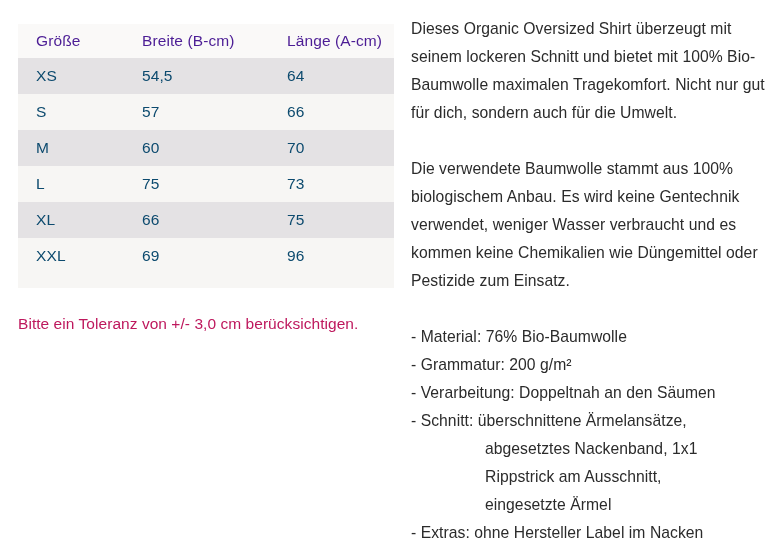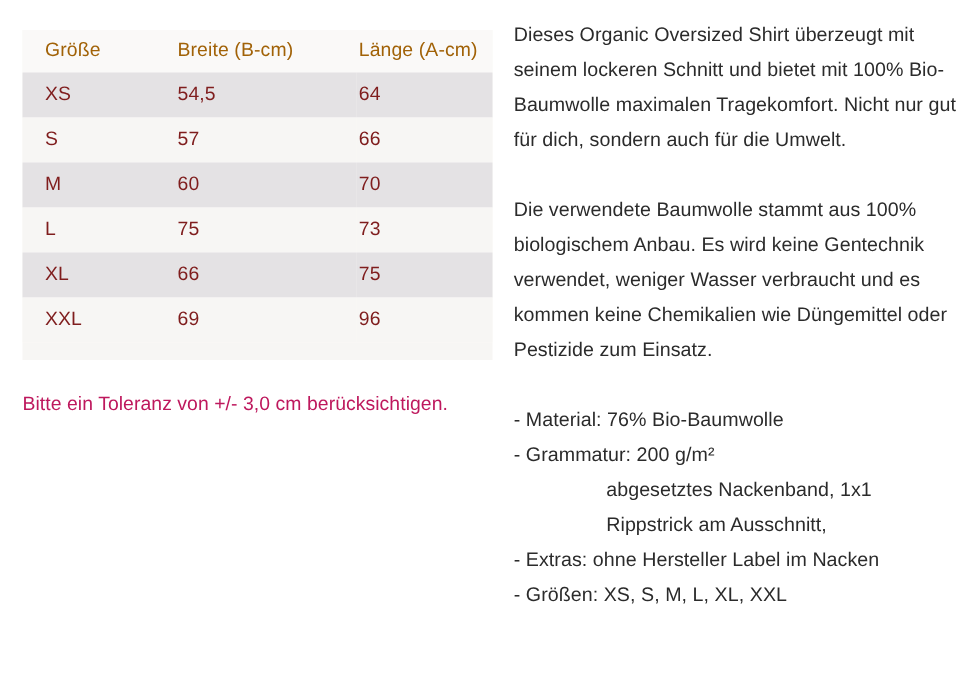--- a/index.html
+++ b/index.html
@@ -35,32 +35,32 @@
   #size-table col.c3 { width: 109px; }
 
   #size-table th,
   #size-table td {
     text-align: left;
     padding: 0;
     height: 36px;
     vertical-align: middle;
     font-weight: normal;
     font-size: 15.5px;
-    color: #7f1d1d;
+    color: #0c4a6e;
     letter-spacing: 0.1px;
   }
   #size-table th:first-child,
   #size-table td:first-child { padding-left: 18px; }
   #size-table th:nth-child(2),
   #size-table td:nth-child(2) { padding-left: 2px; }
   #size-table th:nth-child(3),
   #size-table td:nth-child(3) { padding-left: 2px; }
 
   #size-table thead tr { background: #faf9f8; }
-  #size-table thead th { height: 34px; color: #a16207; }
+  #size-table thead th { height: 34px; color: #4c1d95; }
 
   #size-table tbody tr.odd  { background: #e4e2e4; }
   #size-table tbody tr.even { background: #f7f6f4; }
   #size-table tbody tr { height: 28px; }
 
   .table-pad-bottom {
     height: 14px;
     background: #f7f6f4;
   }
 
@@ -149,18 +149,21 @@
 
 <div id="right-column">
 
   <p class="para">Dieses Organic Oversized Shirt überzeugt mit seinem lockeren Schnitt und bietet mit 100% Bio-Baumwolle maximalen Tragekomfort. Nicht nur gut für dich, sondern auch für die Umwelt.</p>
 
   <p class="para">Die verwendete Baumwolle stammt aus 100% biologischem Anbau. Es wird keine Gentechnik verwendet, weniger Wasser verbraucht und es kommen keine Chemikalien wie Düngemittel oder Pestizide zum Einsatz.</p>
 
   <ul class="spec-list">
     <li class="spec-item">- Material: 76% Bio-Baumwolle</li>
     <li class="spec-item">- Grammatur: 200 g/m²</li>
+    <li class="spec-item">- Verarbeitung: Doppeltnah an den Säumen</li>
+    <li class="spec-item">- Schnitt: überschnittene Ärmelansätze,</li>
     <li class="spec-sub">abgesetztes Nackenband, 1x1</li>
     <li class="spec-sub">Rippstrick am Ausschnitt,</li>
+    <li class="spec-sub">eingesetzte Ärmel</li>
     <li class="spec-item">- Extras: ohne Hersteller Label im Nacken</li>
     <li class="spec-item">- Größen: XS, S, M, L, XL, XXL</li>
   </ul>
 </div>
 
 </body></html>

